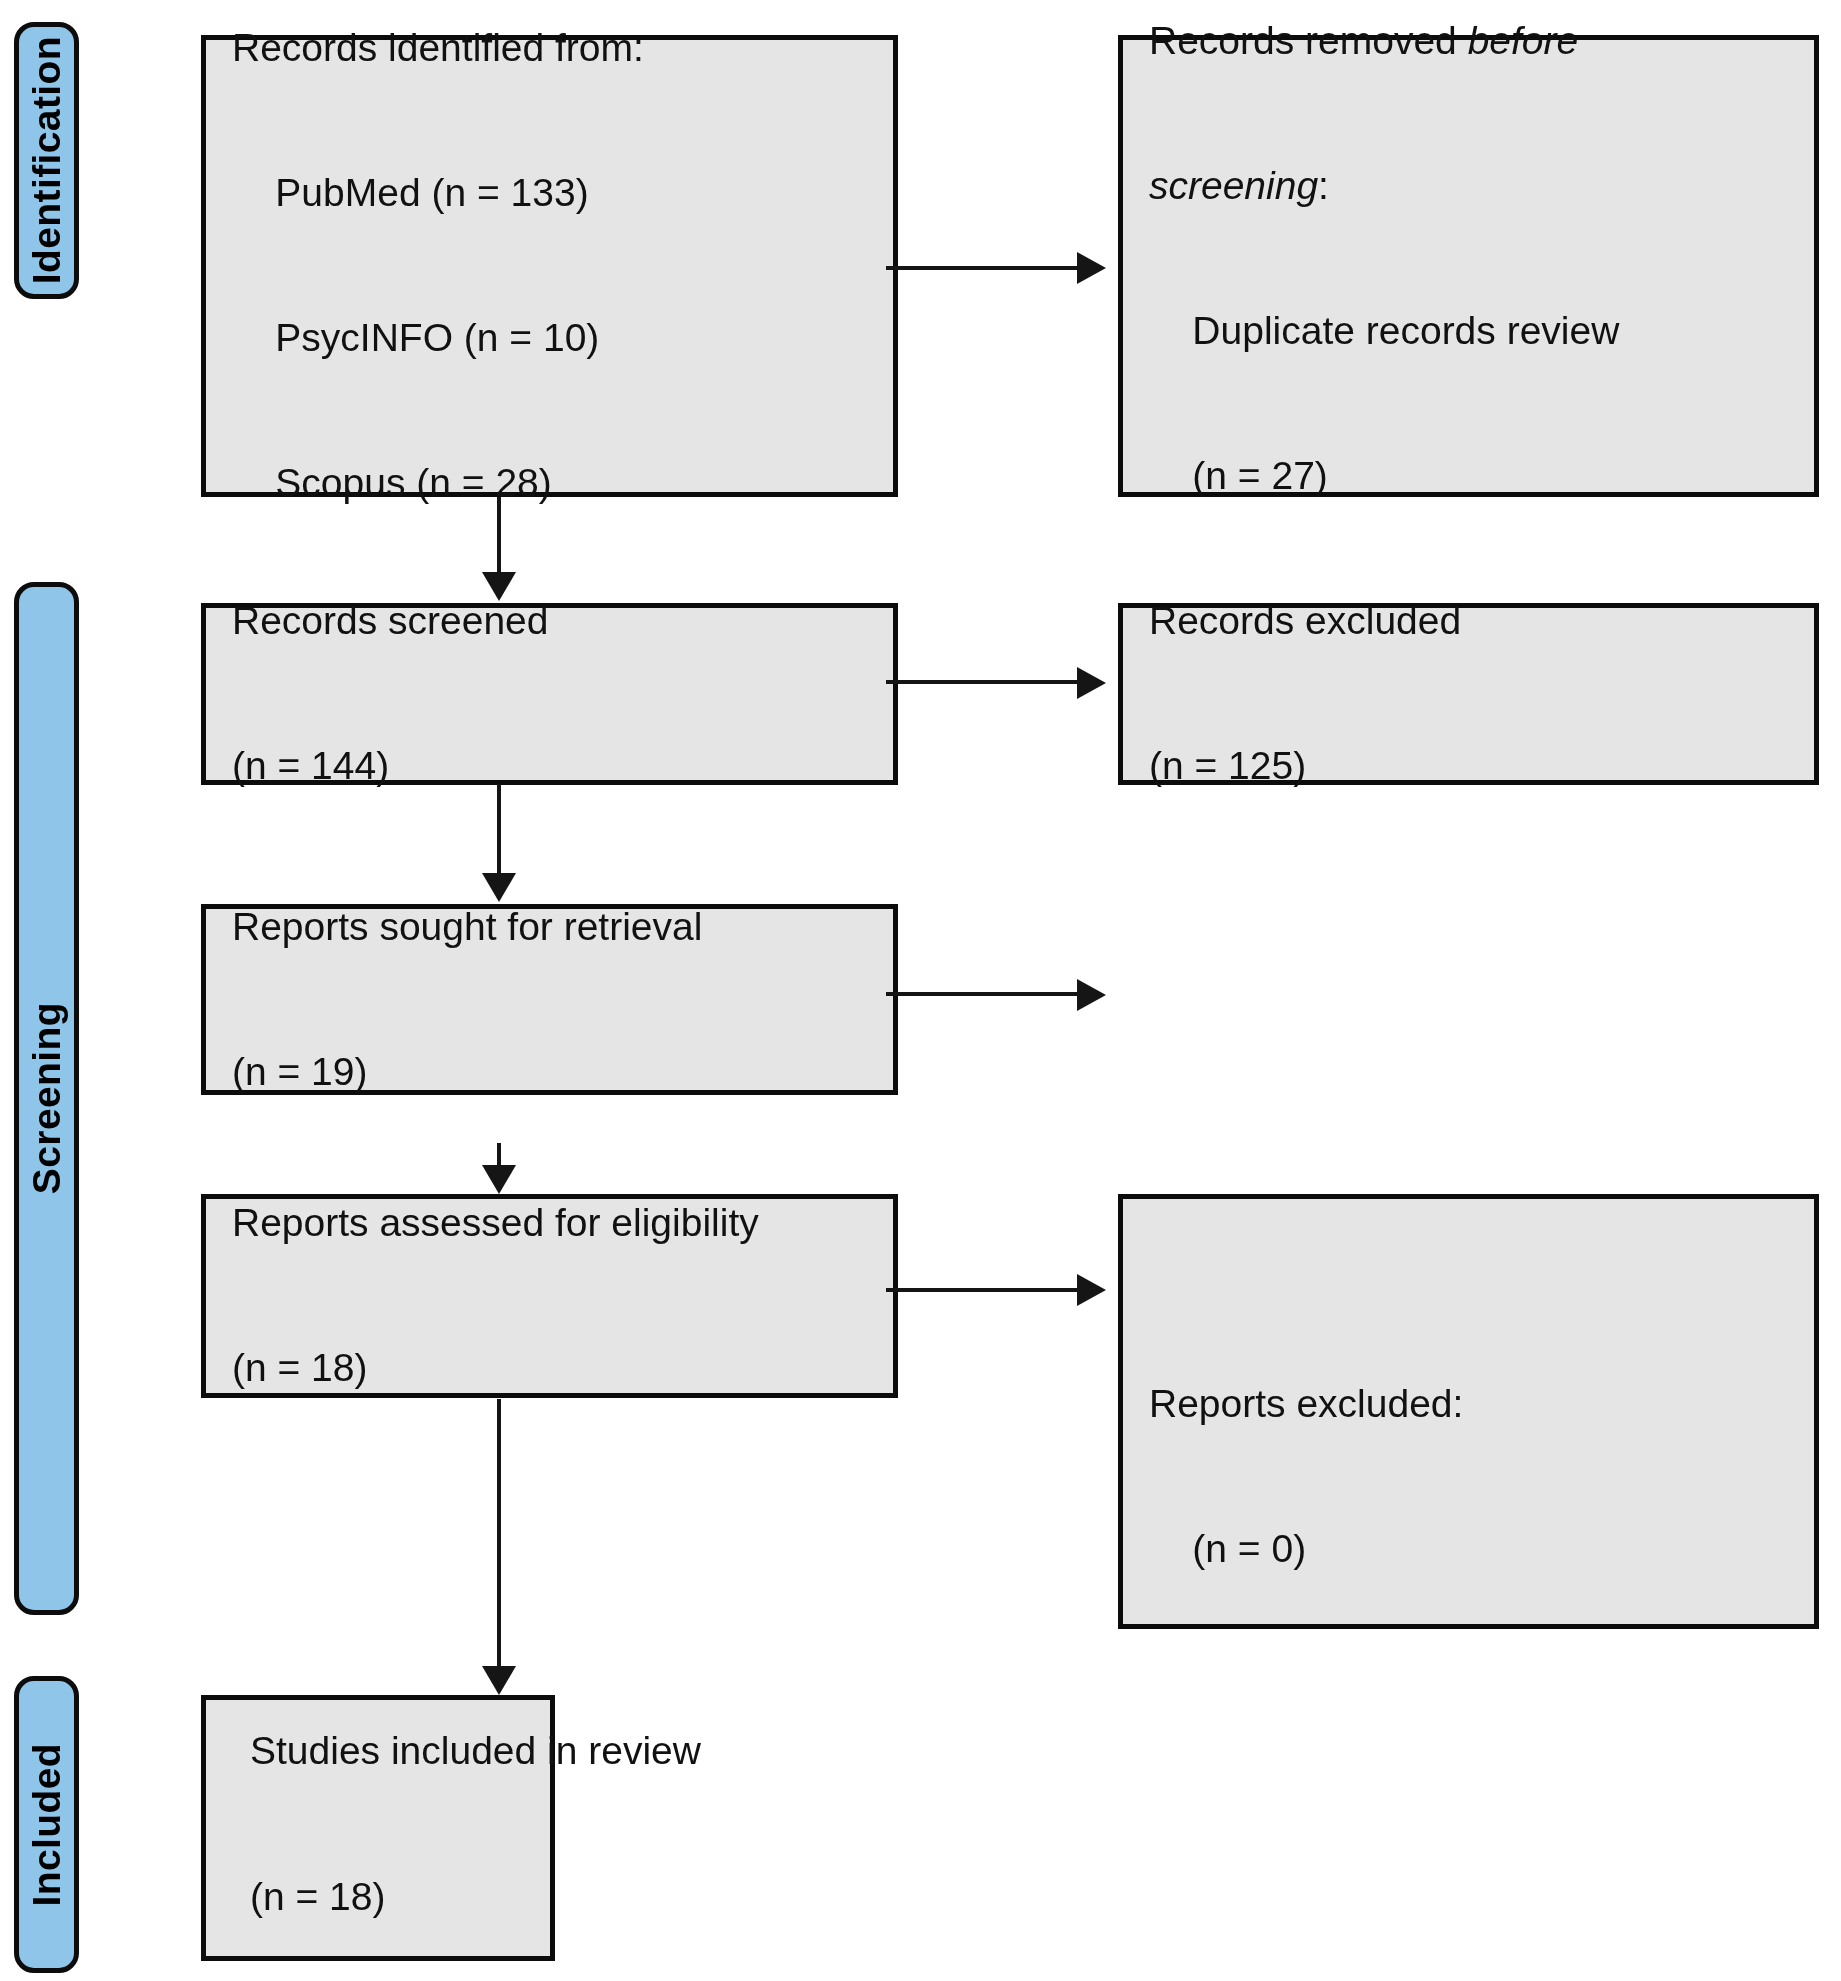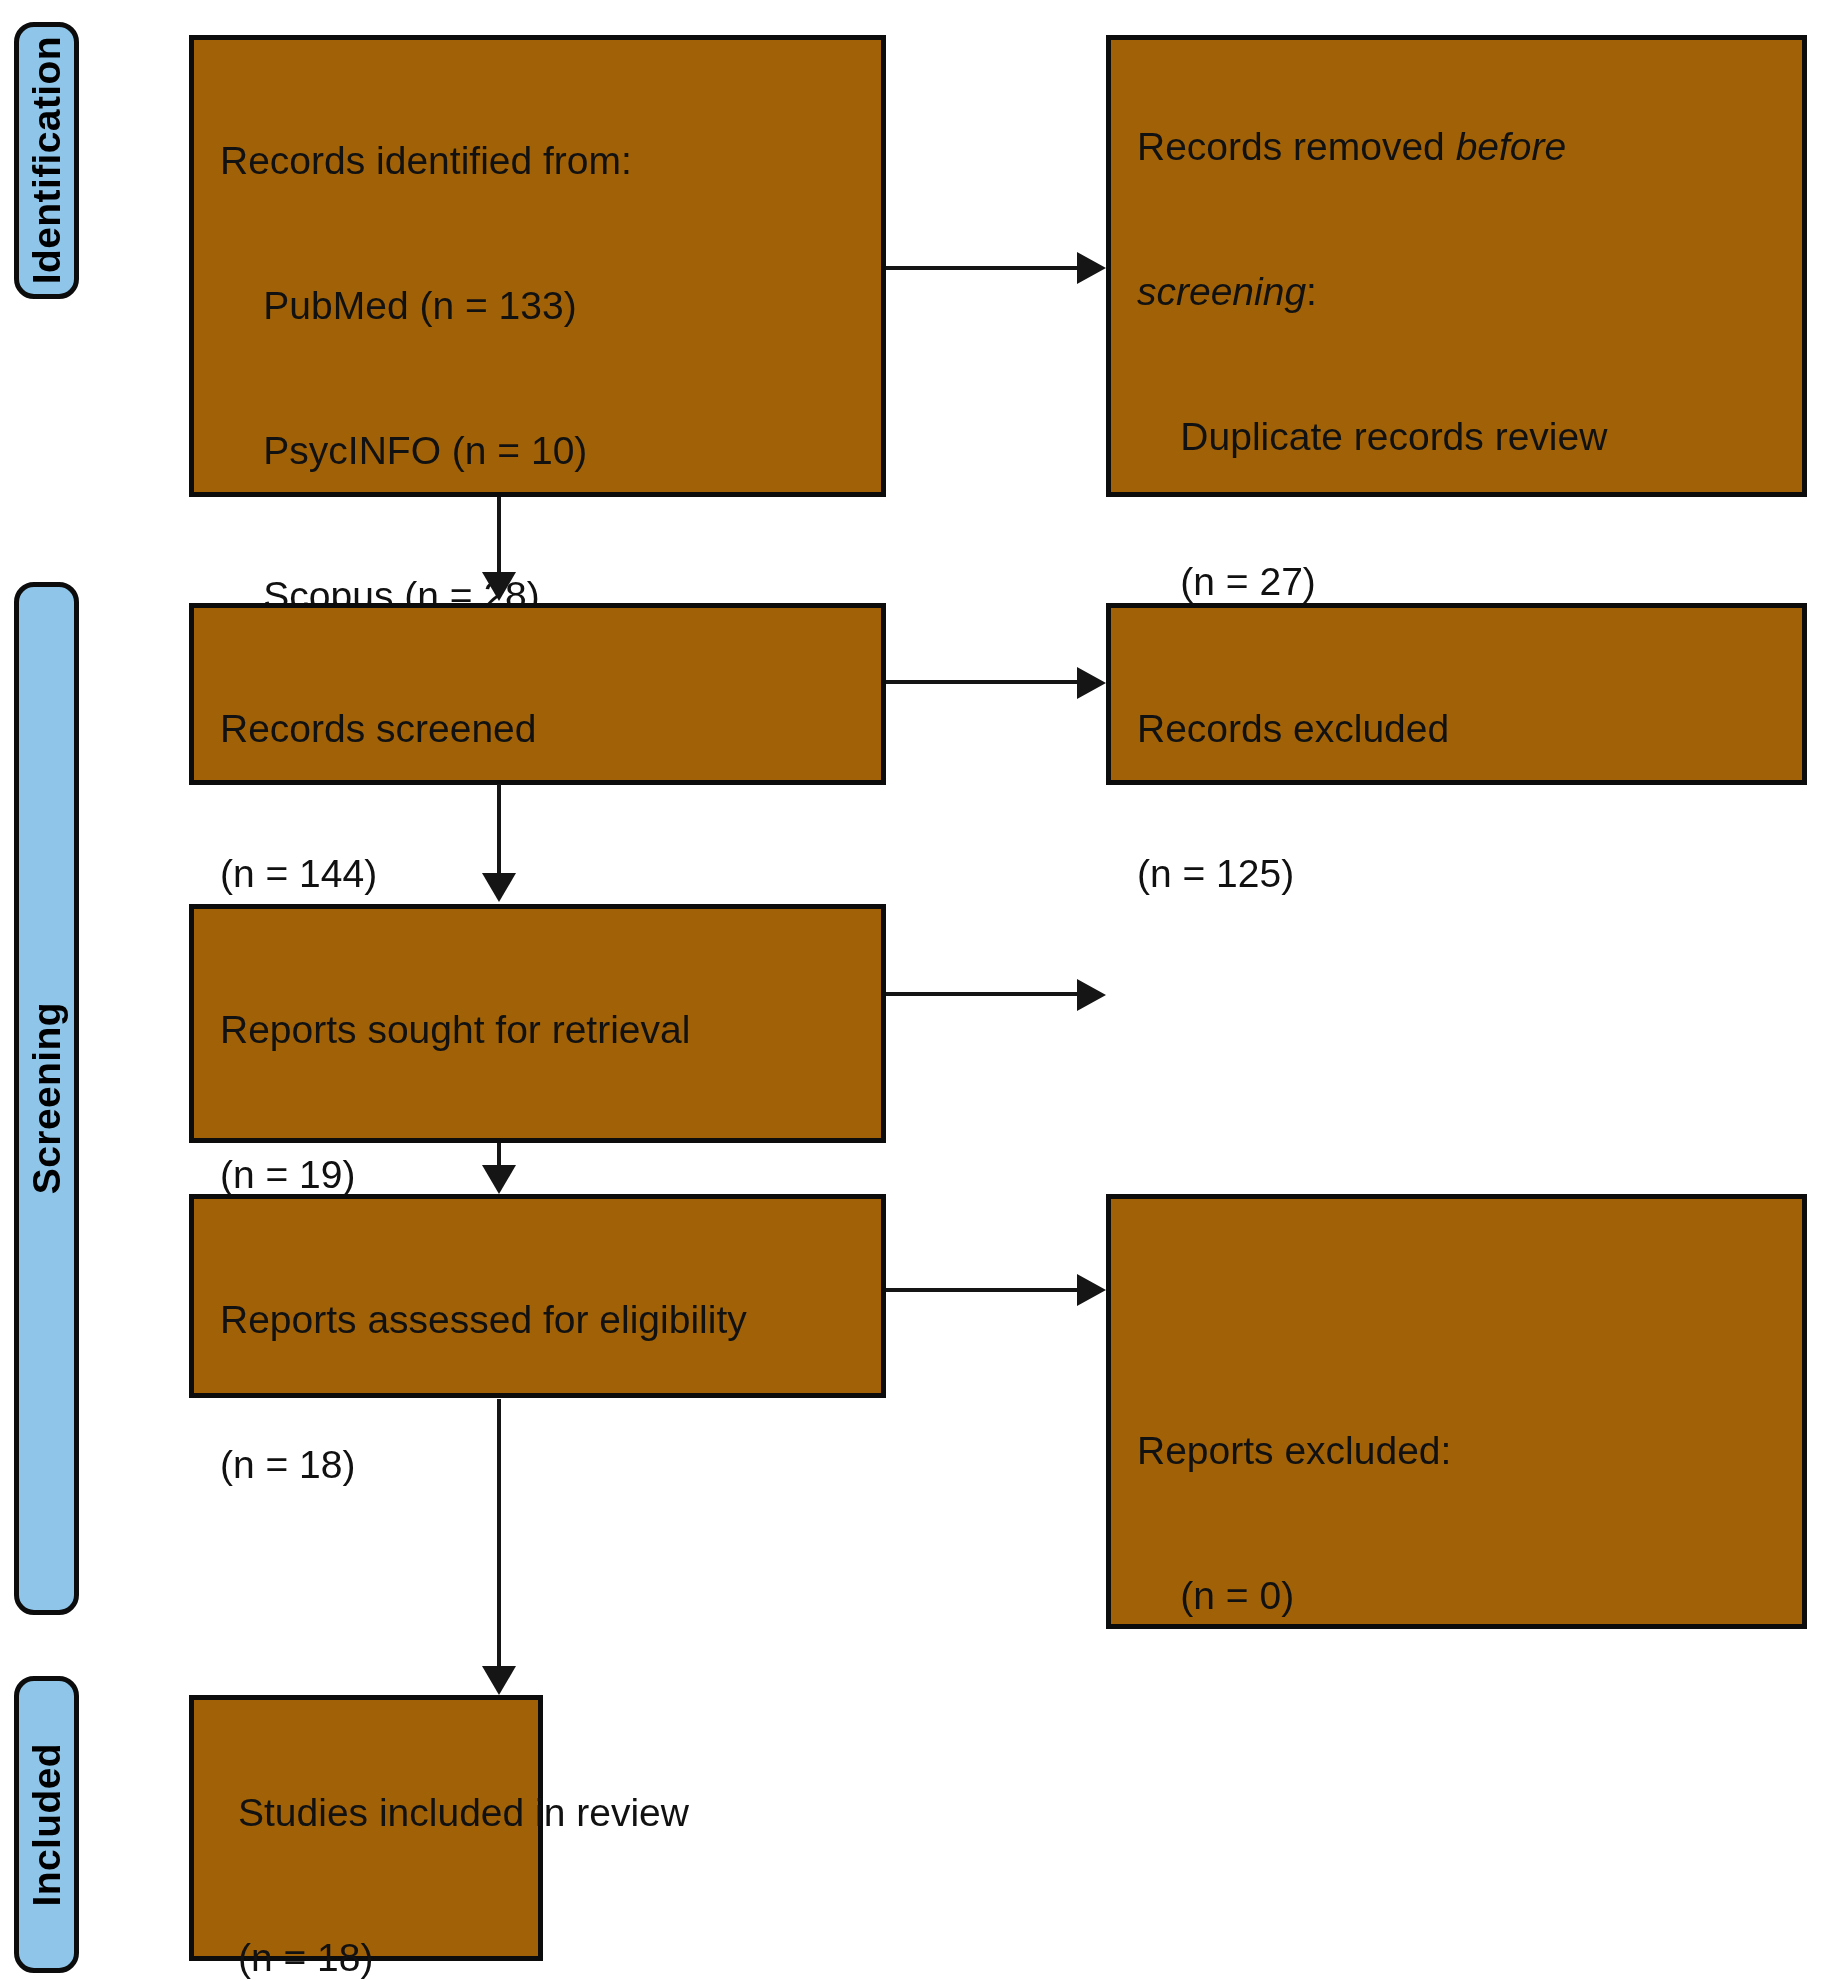--- a/index.html
+++ b/index.html
@@ -34,25 +34,27 @@
     font-size: 39px;
     letter-spacing: 0.4px;
     color: #000000;
     white-space: nowrap;
     line-height: 1;
   }
 
   
   .flow-box {
     position: absolute;
-    background: #a16207;
+    background: #e5e5e5;
     border: 5.4px solid #0c0c0c;
     box-sizing: border-box;
     display: flex;
     flex-direction: column;
+    justify-content: center;
+    margin-left: 12px;
   }
   .flow-box .box-body {
     padding: 0 26px;
     font-size: 39px;
     line-height: 1.24;
     color: #111111;
     white-space: pre-wrap;
   }
   .flow-box .box-body .ln {
     display: block;
@@ -141,21 +143,21 @@
       <span class="ln">(n = 125)</span>
     </div>
   </div>
 
   <div class="h-line" style="left:886px; top:680px; width:193px;"></div>
   <div class="arrow-right" style="left:1077px; top:667px;"></div>
 
   <div class="v-line" style="left:497px; top:784px; height:91px;"></div>
   <div class="arrow-down" style="left:482px; top:873px;"></div>
 
-  <div class="flow-box" style="left:189px; top:904px; width:697px; height:239px;">
+  <div class="flow-box" style="left:189px; top:904px; width:697px; height:191px;">
     <div class="box-body">
       <span class="ln">Reports sought for retrieval</span>
       <span class="ln">(n = 19)</span>
     </div>
   </div>
 
 
   <div class="h-line" style="left:886px; top:992px; width:193px;"></div>
   <div class="arrow-right" style="left:1077px; top:979px;"></div>
 

